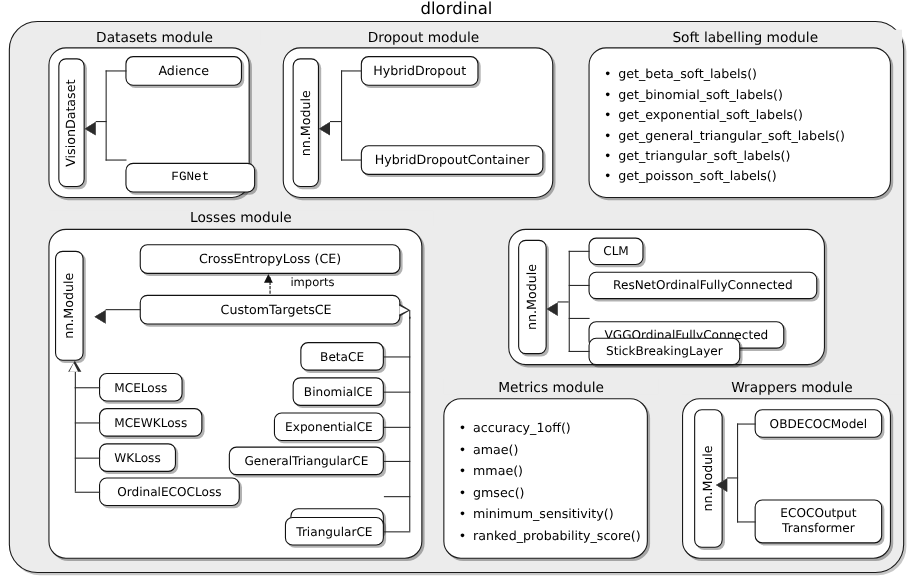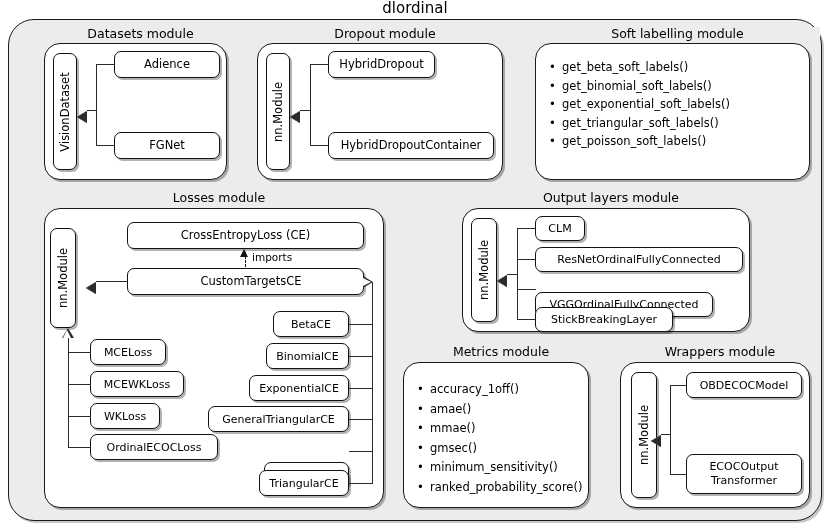--- a/index.html
+++ b/index.html
@@ -78,21 +78,21 @@
   <div class="panel outer" style="left:8px;top:19px;width:814px;height:502px;"></div>
 
   <div class="panel" style="left:44px;top:43px;width:183px;height:137px;"></div>
   <div class="mod-title" style="left:44px;top:27px;width:183px;">Datasets module</div>
 
   <div class="vnode" style="left:53px;top:53px;width:24px;height:117px;">
     <span>VisionDataset</span>
   </div>
 
   <div class="node" style="left:114px;top:51px;width:106px;height:27px;">Adience</div>
-  <div class="node" style="left:114px;top:132px;width:106px;height:27px;">FGNet</div>
+  <div class="node" style="left:114px;top:148px;width:118px;height:27px;font-family:Liberation Mono, monospace;">FGNet</div>
 
   <div class="ln v" style="left:96px;top:64px;height:82px;"></div>
   <div class="ln h" style="left:96px;top:64px;width:19px;"></div>
   <div class="ln h" style="left:96px;top:145px;width:19px;"></div>
   <div class="ln h" style="left:87px;top:110px;width:10px;"></div>
   <div class="tri-wrap" style="left:77px;top:111px;">
       <span class="tri-left"></span>
     </div>
 
   <div class="panel" style="left:257px;top:43px;width:246px;height:137px;"></div>
@@ -114,39 +114,40 @@
     </div>
 
   <div class="panel" style="left:535px;top:43px;width:275px;height:137px;"></div>
   <div class="mod-title" style="left:535px;top:27px;width:275px;">Soft labelling module</div>
 
   <div class="bullets" style="left:535px;top:48px;width:275px;">
     <ul>
       <li>get_beta_soft_labels()</li>
       <li>get_binomial_soft_labels()</li>
       <li>get_exponential_soft_labels()</li>
+      <li>get_general_triangular_soft_labels()</li>
       <li>get_triangular_soft_labels()</li>
       <li>get_poisson_soft_labels()</li>
     </ul>
   </div>
 
   <div class="panel" style="left:44px;top:208px;width:340px;height:300px;"></div>
   <div class="mod-title" style="left:44px;top:191px;width:340px;">Losses module</div>
 
   <div class="vnode" style="left:50px;top:228px;width:26px;height:100px;">
     <span>nn.Module</span>
   </div>
 
   <div class="node" style="left:127px;top:222px;width:237px;height:27px;">CrossEntropyLoss (CE)</div>
 
   <div class="node" style="left:127px;top:268px;width:237px;height:27px;padding-left:15px;">CustomTargetsCE</div>
 
   <div class="dashed-v" style="left:245px;top:252px;height:15px;"></div>
   <div class="tri-up" style="left:240px;top:249px;"></div>
-  <div class="imports-label" style="left:252px;top:251px;">imports</div>
+  <div class="imports-label" style="left:264px;top:251px;">imports</div>
 
   <div class="ln h" style="left:96px;top:281px;width:32px;"></div>
   <div class="tri-wrap" style="left:86px;top:282px;">
       <span class="tri-left"></span>
     </div>
 
   <div class="node small" style="left:90px;top:339px;width:76px;height:26px;">MCELoss</div>
   <div class="node small" style="left:90px;top:371px;width:94px;height:26px;">MCEWKLoss</div>
   <div class="node small" style="left:90px;top:403px;width:70px;height:26px;">WKLoss</div>
   <div class="node small" style="left:90px;top:434px;width:128px;height:26px;">OrdinalECOCLoss</div>
@@ -181,21 +182,20 @@
   <div class="ln h" style="left:372px;top:288px;width:1.2px;"></div>
   <div style="position:absolute;left:363px;top:276px;width:0;height:0;
               border-top:6px solid transparent;border-bottom:6px solid transparent;
               border-left:10px solid #2b2b2b;"></div>
   <div style="position:absolute;left:363px;top:278.4px;width:0;height:0;
               border-top:4.8px solid transparent;border-bottom:4.8px solid transparent;
               border-left:8px solid #ffffff;"></div>
   <div class="ln v" style="left:372px;top:282px;height:8px;"></div>
 
   <div class="panel" style="left:462px;top:208px;width:288px;height:124px;"></div>
-  <div class="mod-title" style="left:462px;top:191px;width:288px;">Output layers module</div>
 
   <div class="vnode" style="left:471px;top:218px;width:26px;height:104px;">
     <span>nn.Module</span>
   </div>
 
   <div class="node small" style="left:535px;top:216px;width:50px;height:25px;">CLM</div>
   <div class="node small" style="left:535px;top:247px;width:208px;height:25px;">ResNetOrdinalFullyConnected</div>
   <div class="node small" style="left:535px;top:277px;width:178px;height:25px;margin-top:15px;">VGGOrdinalFullyConnected</div>
   <div class="node small" style="left:535px;top:307px;width:138px;height:25px;">StickBreakingLayer</div>
 

